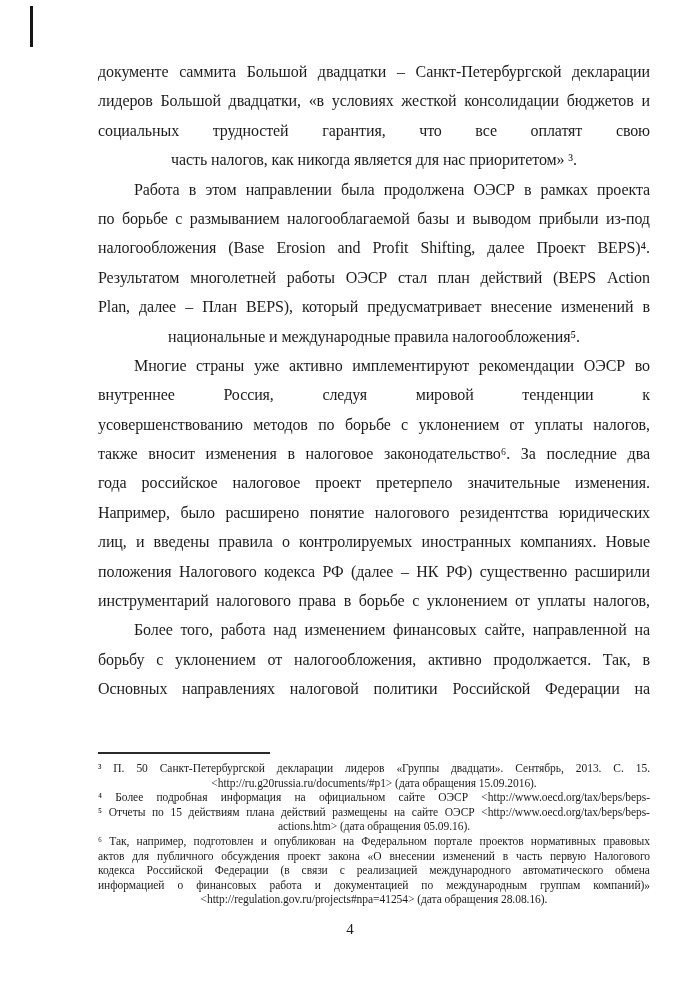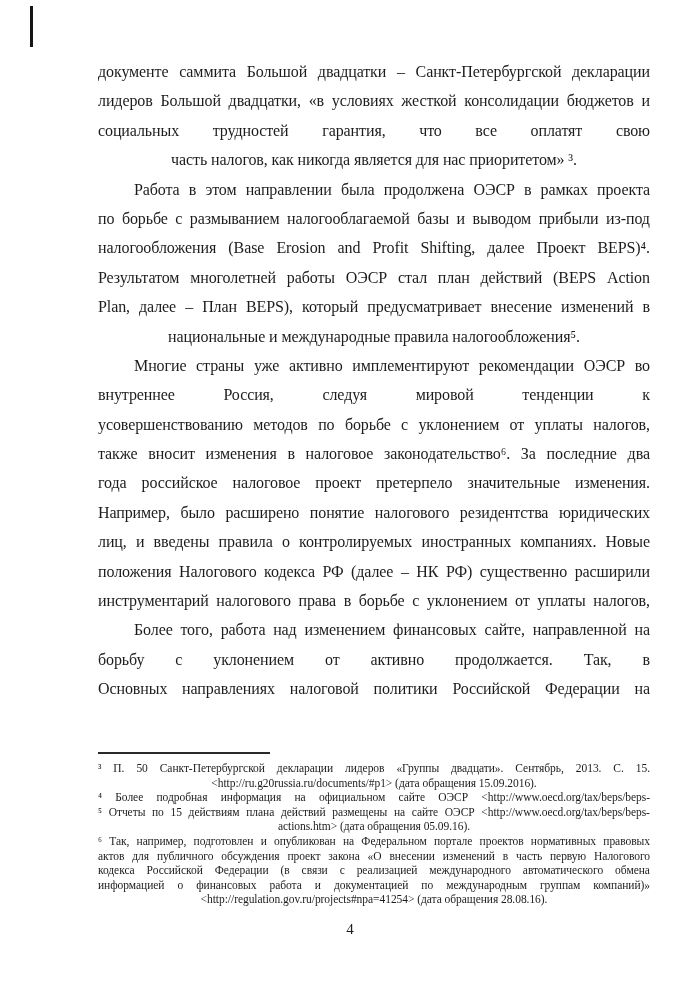--- a/index.html
+++ b/index.html
@@ -235,20 +235,21 @@
           <span>финансовых</span>
           <span>сайте,</span>
           <span>направленной</span>
           <span>на</span>
         </div>
         <div class="tline jline">
           <span>борьбу</span>
           <span>с</span>
           <span>уклонением</span>
           <span>от</span>
+          <span>налогообложения,</span>
           <span>активно</span>
           <span>продолжается.</span>
           <span>Так,</span>
           <span>в</span>
         </div>
         <div class="tline jline">
           <span>Основных</span>
           <span>направлениях</span>
           <span>налоговой</span>
           <span>политики</span>

